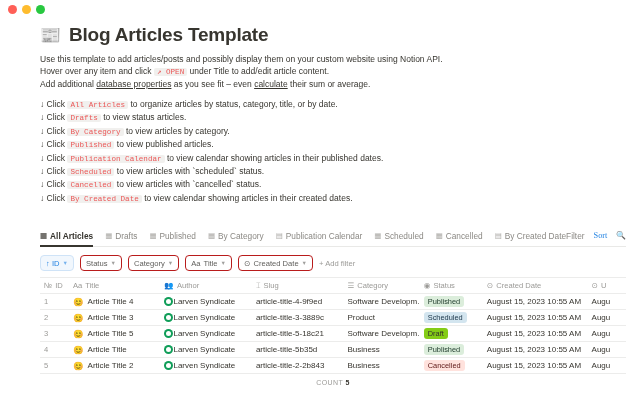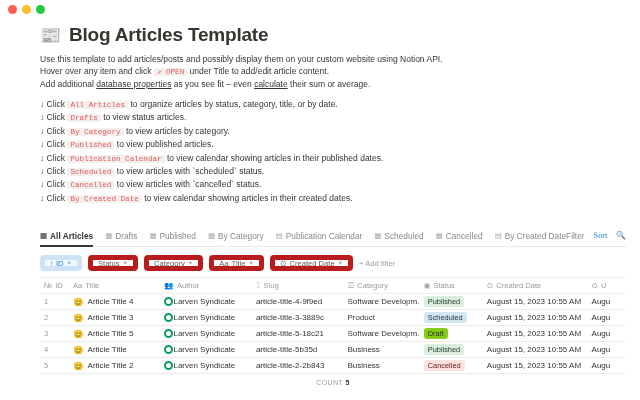--- a/index.html
+++ b/index.html
@@ -116,21 +116,21 @@
     align-items: center;
     gap: 6px;
     height: 24px;
     padding: 0 0 0 0;
     margin-top: 4px;
   }
   .chip {
     display: inline-flex;
     align-items: center;
     gap: 3px;
-    border: 5px solid #b91c1c;
+    border: 1px solid #b91c1c;
     border-radius: 4px;
     height: 16px;
     padding: 0 5px;
     font-size: 7.6px;
     color: #5f5e5b;
     background: #fff;
     white-space: nowrap;
   }
   .chip.blue {
     color: #2383e2;

